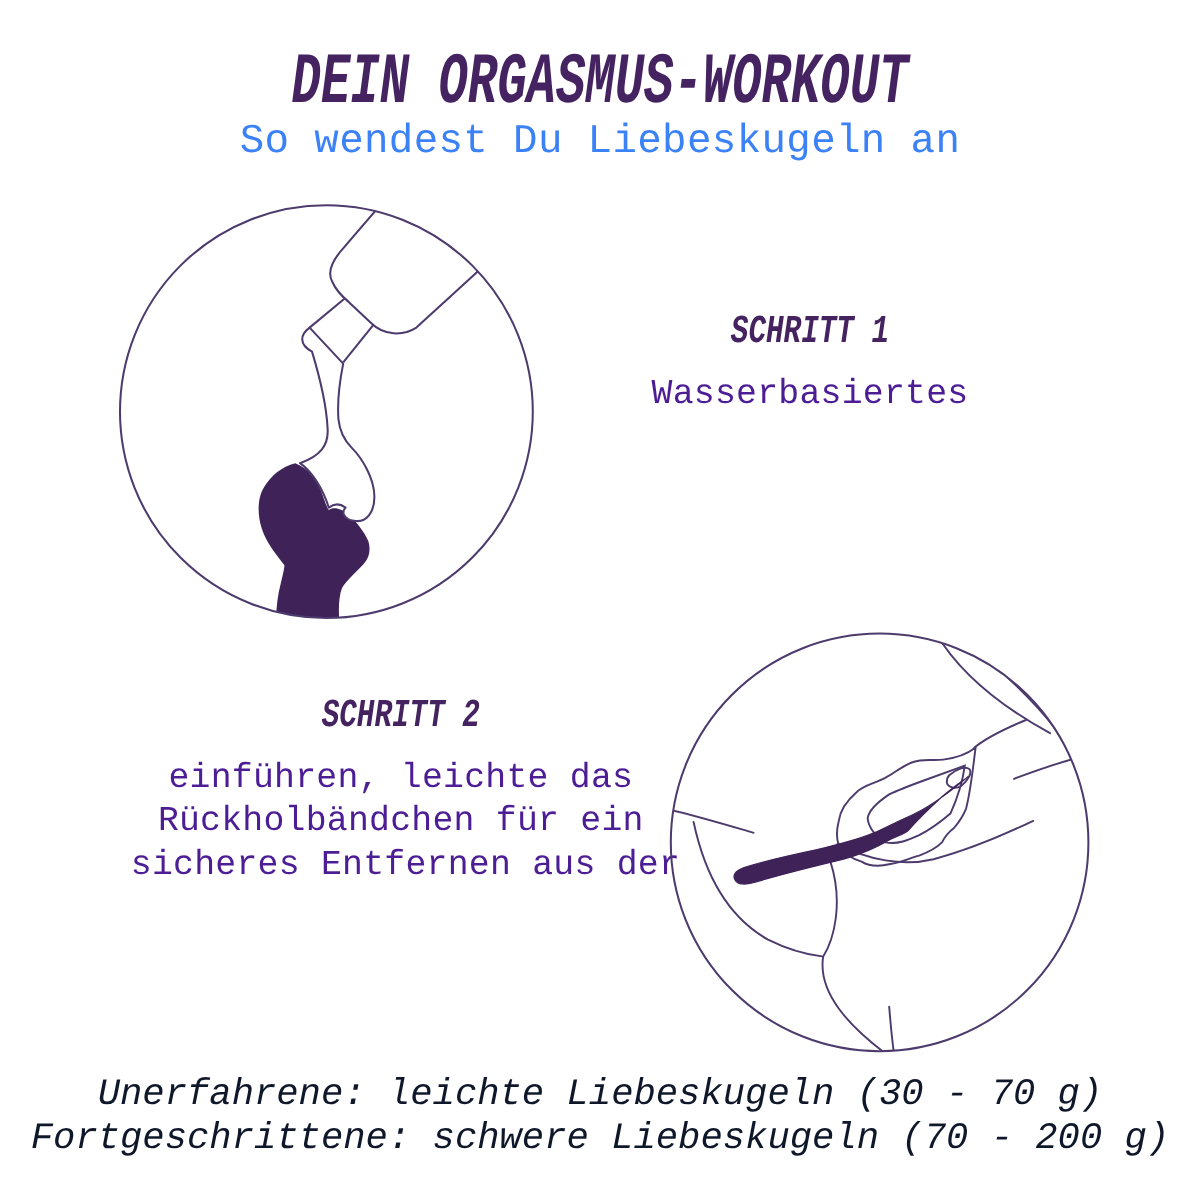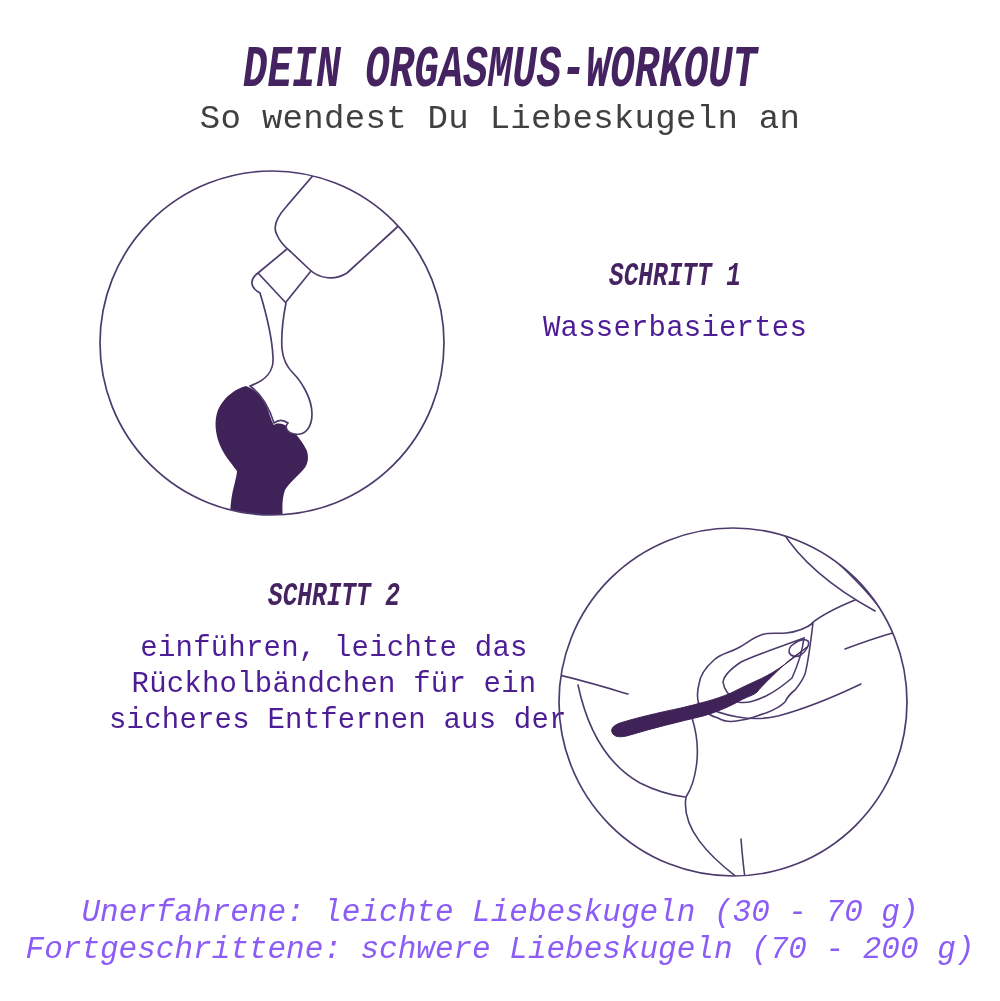--- a/index.html
+++ b/index.html
@@ -12,39 +12,39 @@
 
   .title{
     left:0;top:36px;width:1000px;text-align:center;
     font-size:60px;font-weight:700;font-style:italic;
     color:#452361;letter-spacing:0px;
     transform:scaleX(0.68);transform-origin:50% 50%;
     white-space:nowrap;
   }
   .subtitle{
     left:0;top:100px;width:1000px;text-align:center;
-    font-size:34px;font-weight:400;color:#404040;letter-spacing:0.3px;
+    font-size:34px;font-weight:400;color:#3b82f6;letter-spacing:0.3px;
     white-space:nowrap;
   }
   .step{position:absolute;text-align:center;}
   .step h2{
     font-size:33px;font-weight:700;font-style:italic;color:#452361;
     transform:scaleX(0.74);transform-origin:50% 50%;
     white-space:nowrap;margin-bottom:16px;
   }
   .step .line{
     font-size:29px;line-height:36px;color:#4c1d95;letter-spacing:0.2px;
     white-space:nowrap;
   }
   #step1{left:450px;top:258px;width:450px;}
   #step2{left:109px;top:578px;width:450px;}
 
   .footer{
     left:0;top:894px;width:1000px;text-align:center;
-    font-style:italic;font-size:31px;line-height:37px;color:#8b5cf6;
+    font-style:italic;font-size:31px;line-height:37px;color:#0f172a;
   }
 
   .circle-wrap{position:absolute;}
   #circle1{left:97px;top:168px;width:350px;height:350px;}
   #circle2{left:557px;top:526px;width:352px;height:352px;}
   svg{display:block;}
 </style>
 </head>
 <body>
 

